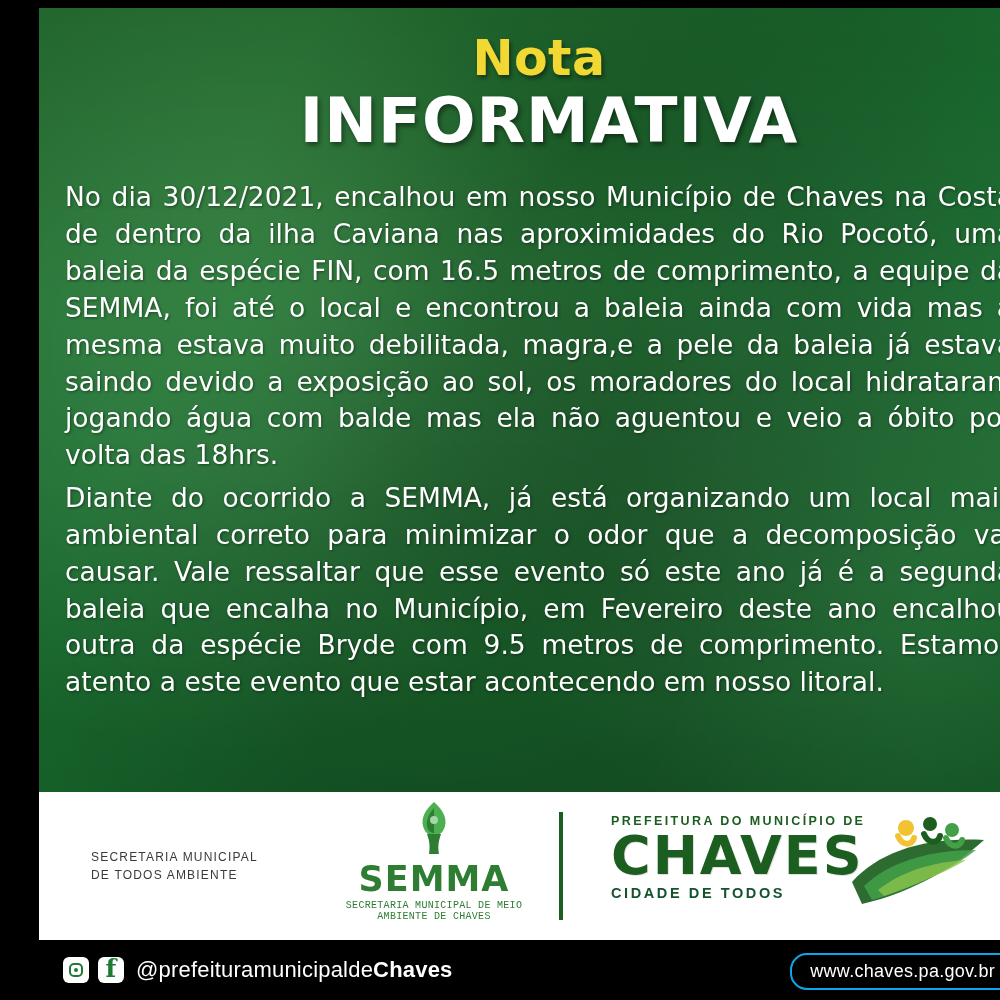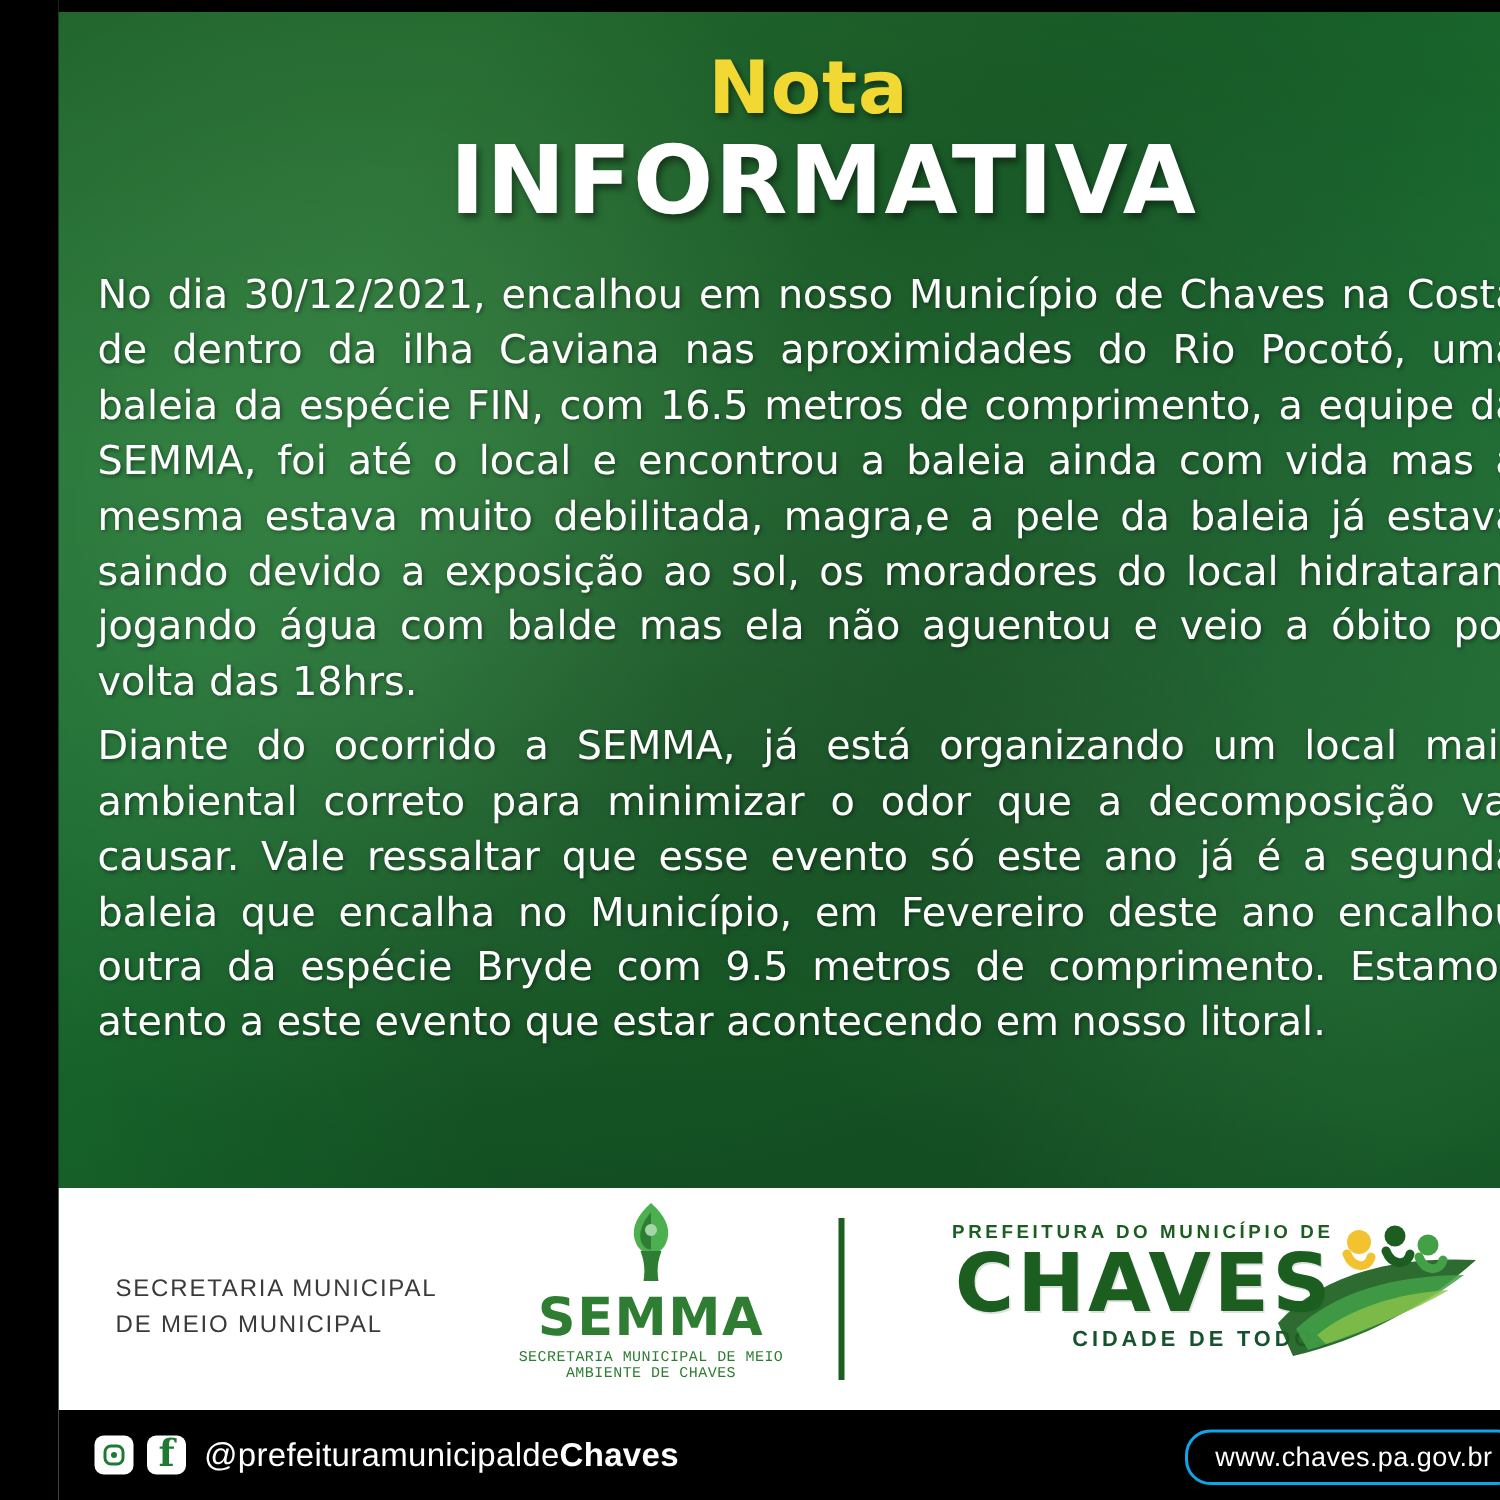--- a/index.html
+++ b/index.html
@@ -96,25 +96,25 @@
     background: #ffffff;
   }
   .footer-main {
     position: relative;
     height: 148px;
     display: flex;
     align-items: center;
   }
   .sec-label {
     position: absolute;
-    left: 38px;
+    left: 52px;
     top: 56px;
     color: #3a3a3a;
     font-family: "Liberation Sans", sans-serif;
-    font-size: 16px;
+    font-size: 12px;
     letter-spacing: 1.2px;
     line-height: 1.5;
   }
   .semma-block {
     position: absolute;
     left: 300px;
     top: 6px;
     width: 190px;
     text-align: center;
   }
@@ -142,24 +142,24 @@
   .divider {
     position: absolute;
     left: 520px;
     top: 20px;
     width: 4px;
     height: 108px;
     background: #1b5e20;
   }
   .chaves-block {
     position: absolute;
-    left: 560px;
+    left: 572px;
     top: 22px;
     width: 290px;
-    text-align: right;
+    text-align: left;
   }
   .chaves-pre {
     font-family: "Liberation Sans", sans-serif;
     font-weight: bold;
     font-size: 12.5px;
     color: #1b5e20;
     letter-spacing: 2.4px;
   }
   .chaves-main {
     font-family: "DejaVu Sans", sans-serif;
@@ -276,21 +276,21 @@
       <p>No dia 30/12/2021, encalhou em nosso Município de Chaves na Costa de dentro da ilha Caviana nas aproximidades do Rio Pocotó, uma baleia da espécie FIN, com 16.5 metros de  comprimento, a equipe da SEMMA, foi até o local e encontrou a baleia ainda com vida mas a mesma estava muito debilitada, magra,e a pele da baleia já estava saindo devido a exposição ao sol, os moradores do local hidrataram  jogando água com balde mas ela não aguentou e veio a óbito por volta das 18hrs.</p>
       <p>Diante do ocorrido a SEMMA, já está organizando um local mais ambiental correto para minimizar o odor que a decomposição vai causar. Vale ressaltar que esse evento só este ano já é a segunda baleia que encalha no Município, em Fevereiro deste ano encalhou outra da espécie Bryde com 9.5 metros de comprimento. Estamos atento a este evento que estar acontecendo em nosso litoral.</p>
     </div>
   </div>
 
   <div class="footer">
     <div class="footer-main">
 
       <div class="sec-label">
         <div>SECRETARIA MUNICIPAL</div>
-        <div>DE MEIO MUNICIPAL</div>
+        <div>DE TODOS AMBIENTE</div>
       </div>
 
       <div class="semma-block">
         <div class="semma-mark">
           <svg width="62" height="62" viewBox="0 0 62 62" aria-hidden="true">
             <path d="M31 4 C22 12 18 20 20 28 C22 36 28 38 31 38 C34 38 40 36 42 28 C44 20 40 12 31 4 Z" fill="#4CAF50"></path>
             <path d="M31 10 C26 16 23 22 24 28 C25 33 28 35 31 35 Z" fill="#2e7d32"></path>
             <path d="M24 36 C27 44 27 50 26 56 L36 56 C35 50 35 44 38 36 Z" fill="#2e7d32"></path>
             <circle cx="31" cy="22" r="4" fill="#a5d6a7"></circle>
           </svg>

